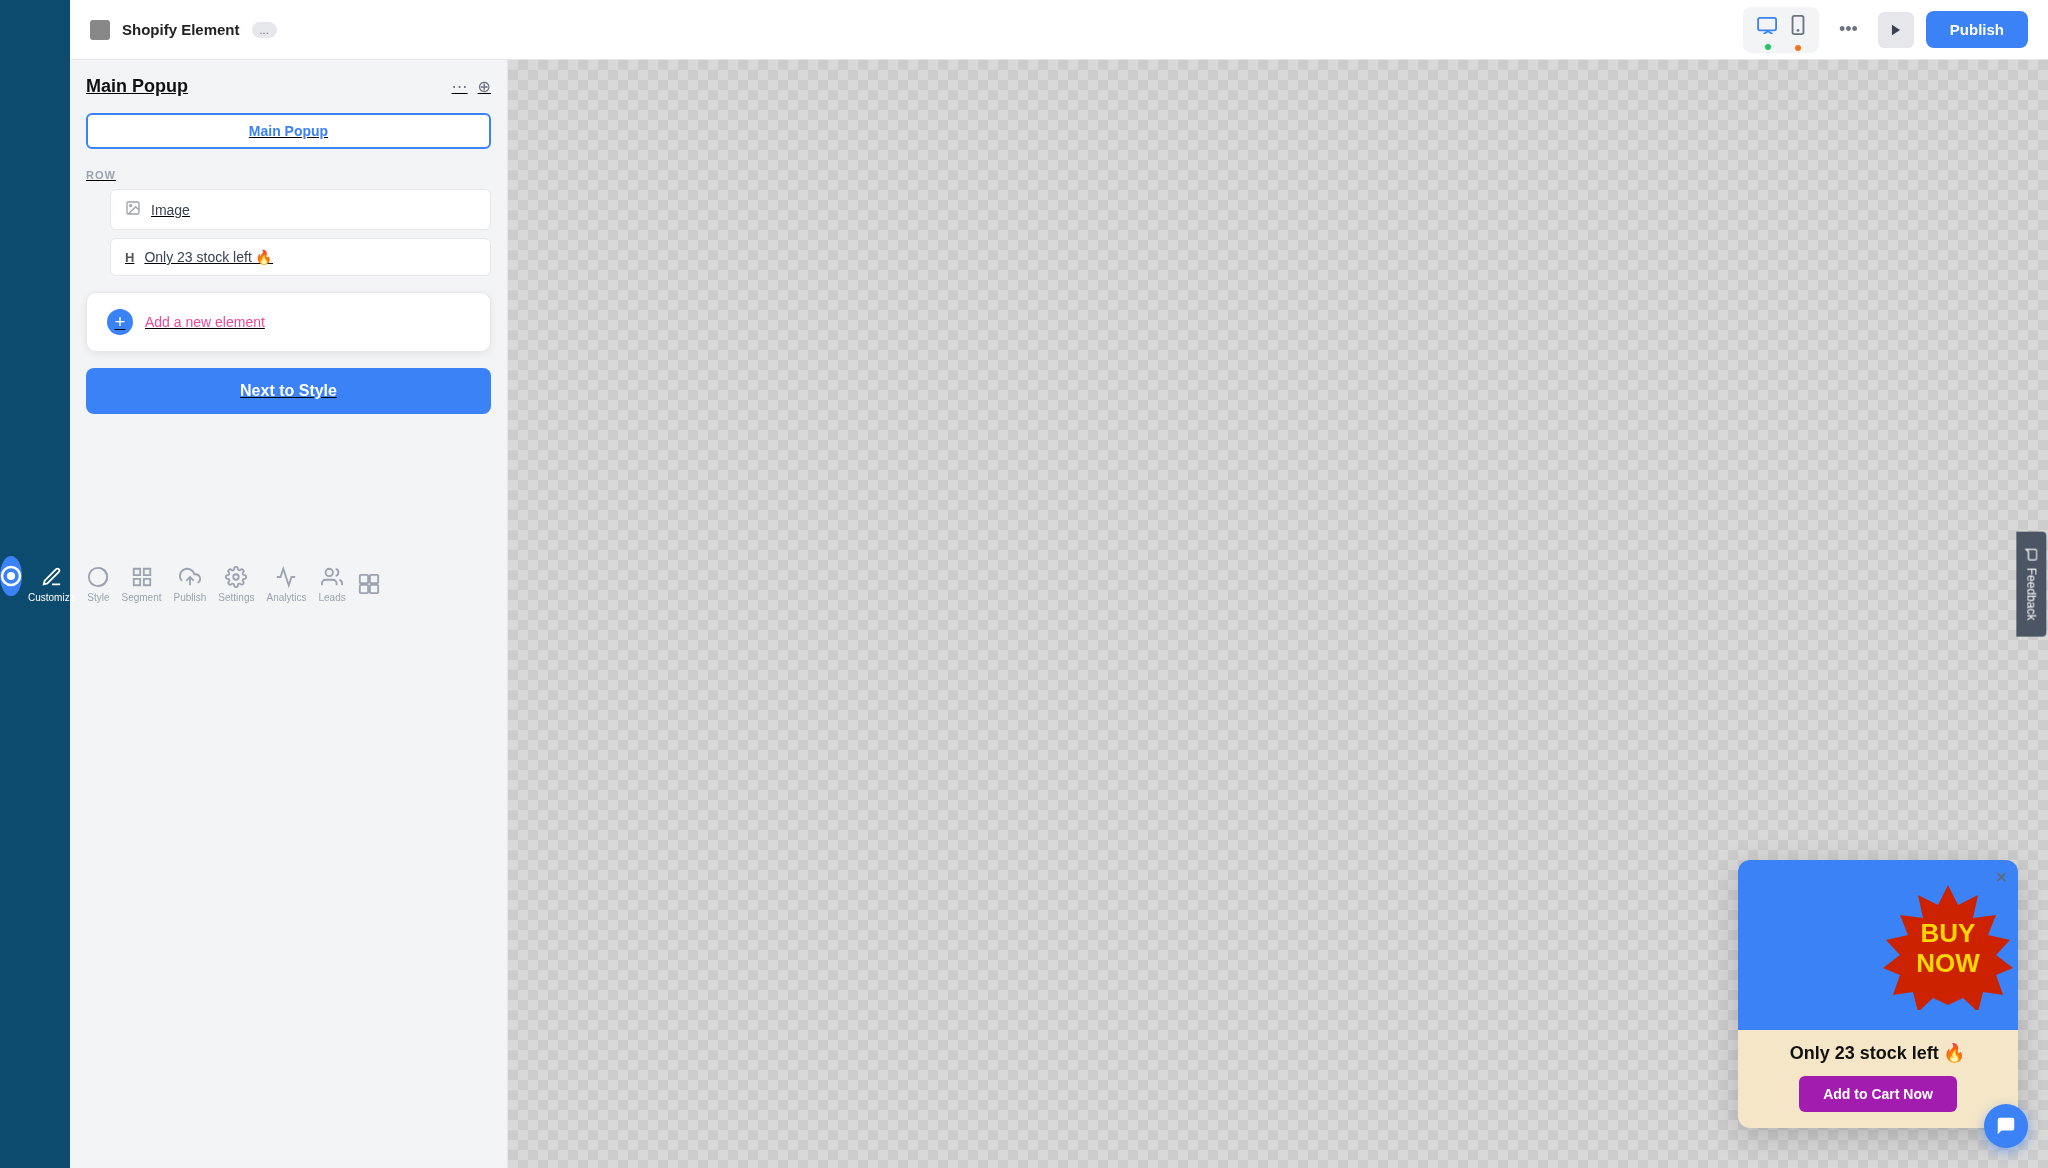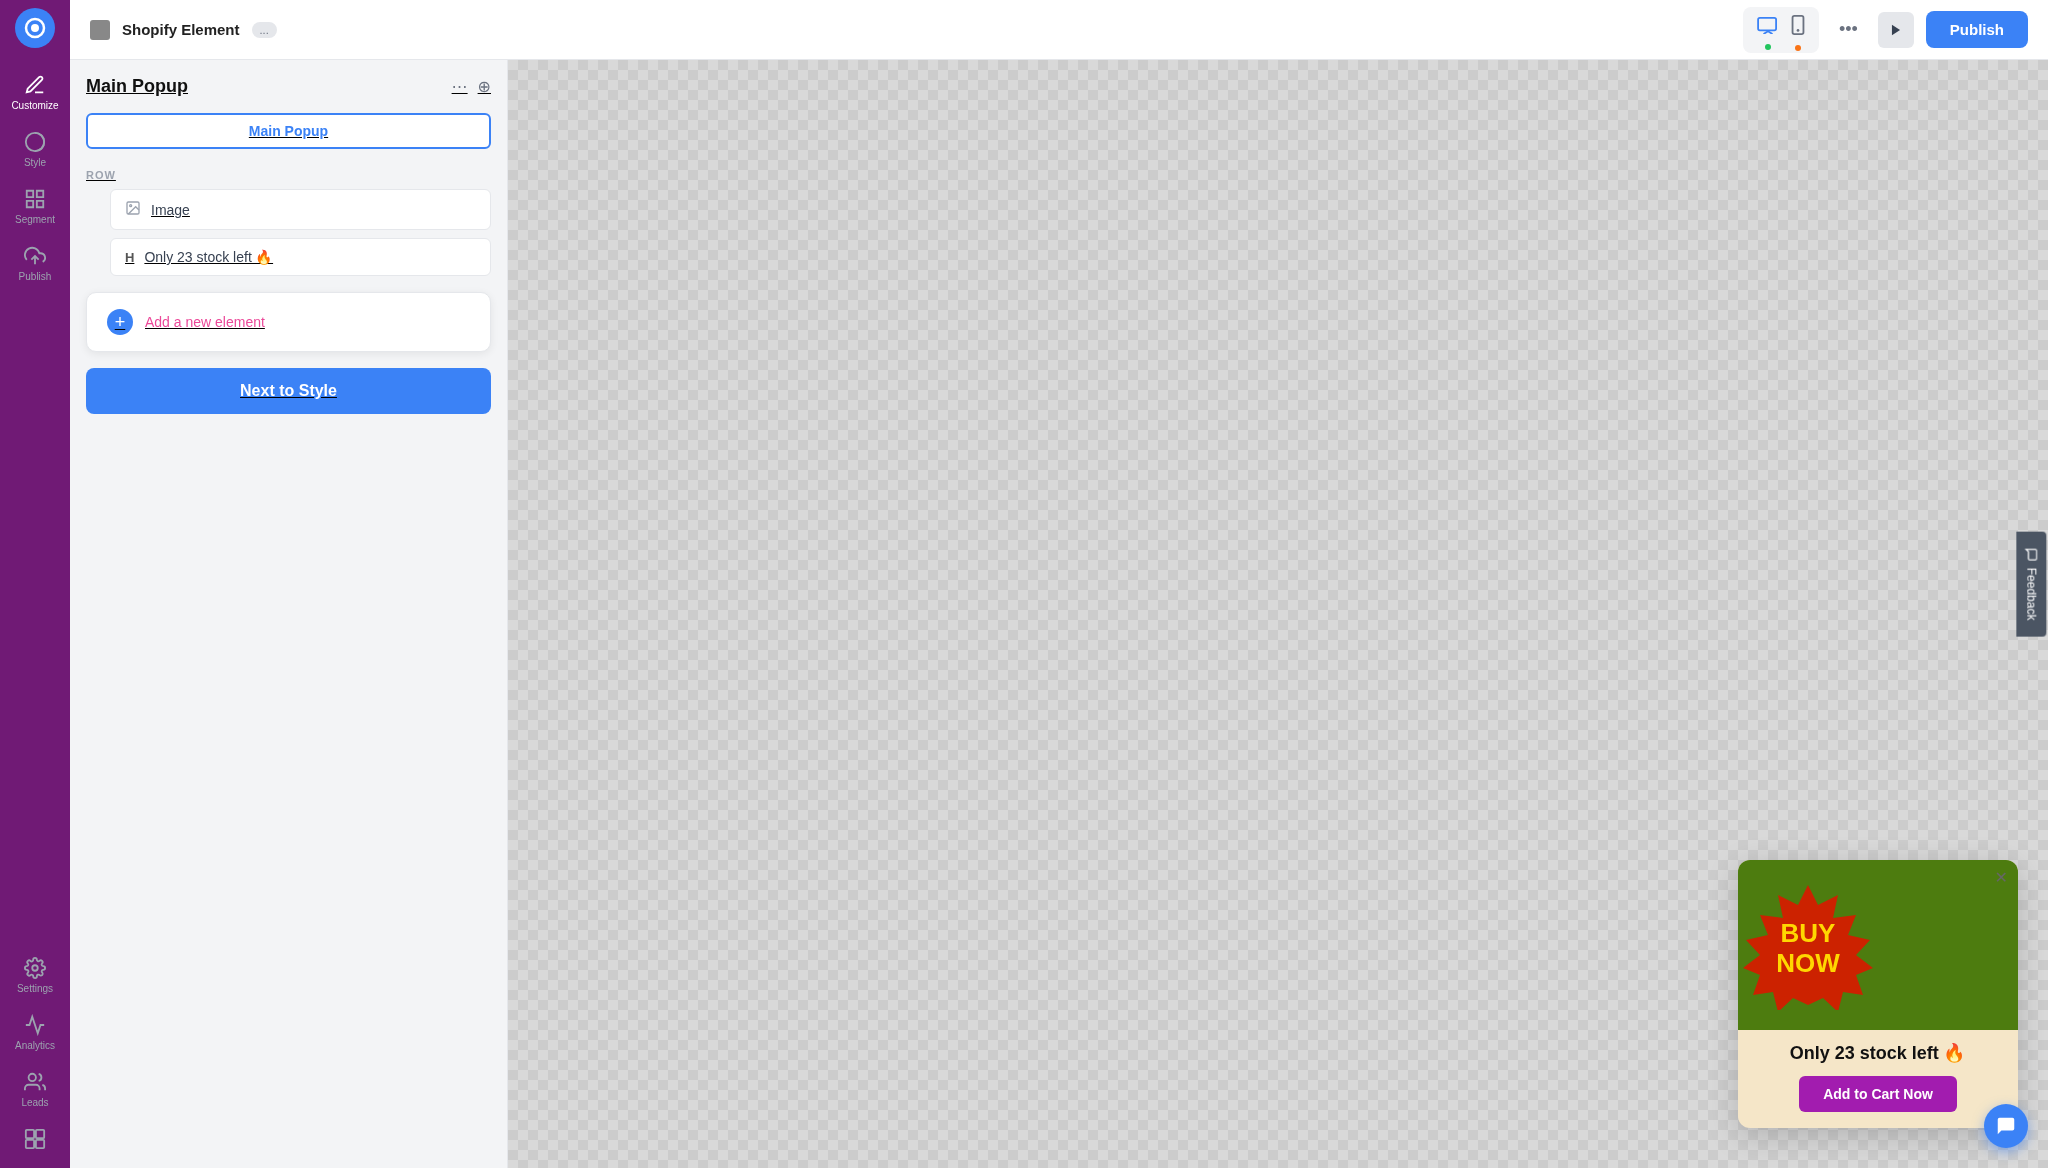--- a/index.html
+++ b/index.html
@@ -1,23 +1,23 @@
 <!DOCTYPE html>
 <html><head>
   <meta charset="utf-8">
   <style>
     * { box-sizing: border-box; margin: 0; padding: 0; }
     body { font-family: -apple-system, BlinkMacSystemFont, 'Segoe UI', sans-serif; background: #e8e8e8; display: flex; height: 100vh; overflow: hidden; }
 
     
     .sidebar {
       width: 70px;
-      background: #701a75;
+      background: #0c4a6e;
       display: flex;
-      flex-direction: column;
+      flex-direction: row;
       align-items: center;
       padding: 8px 0;
       z-index: 10;
     }
     .sidebar-logo {
       width: 40px; height: 40px;
       background: #3b82f6;
       border-radius: 50%;
       display: flex; align-items: center; justify-content: center;
       margin-bottom: 16px;
@@ -244,22 +244,22 @@
       position: absolute;
       top: 8px; right: 10px;
       color: #666;
       font-size: 16px;
       cursor: pointer;
       z-index: 2;
     }
     .popup-image-area {
       width: 100%;
       height: 170px;
-      background: #4d7c0f;
-      display: flex; align-items: center; justify-content: flex-start;
+      background: #3b82f6;
+      display: flex; align-items: center; justify-content: flex-end;
       position: relative;
     }
     .popup-body {
       padding: 12px 16px 16px;
       text-align: center;
     }
     .popup-stock-text {
       font-size: 18px;
       font-weight: 800;
       color: #111;

